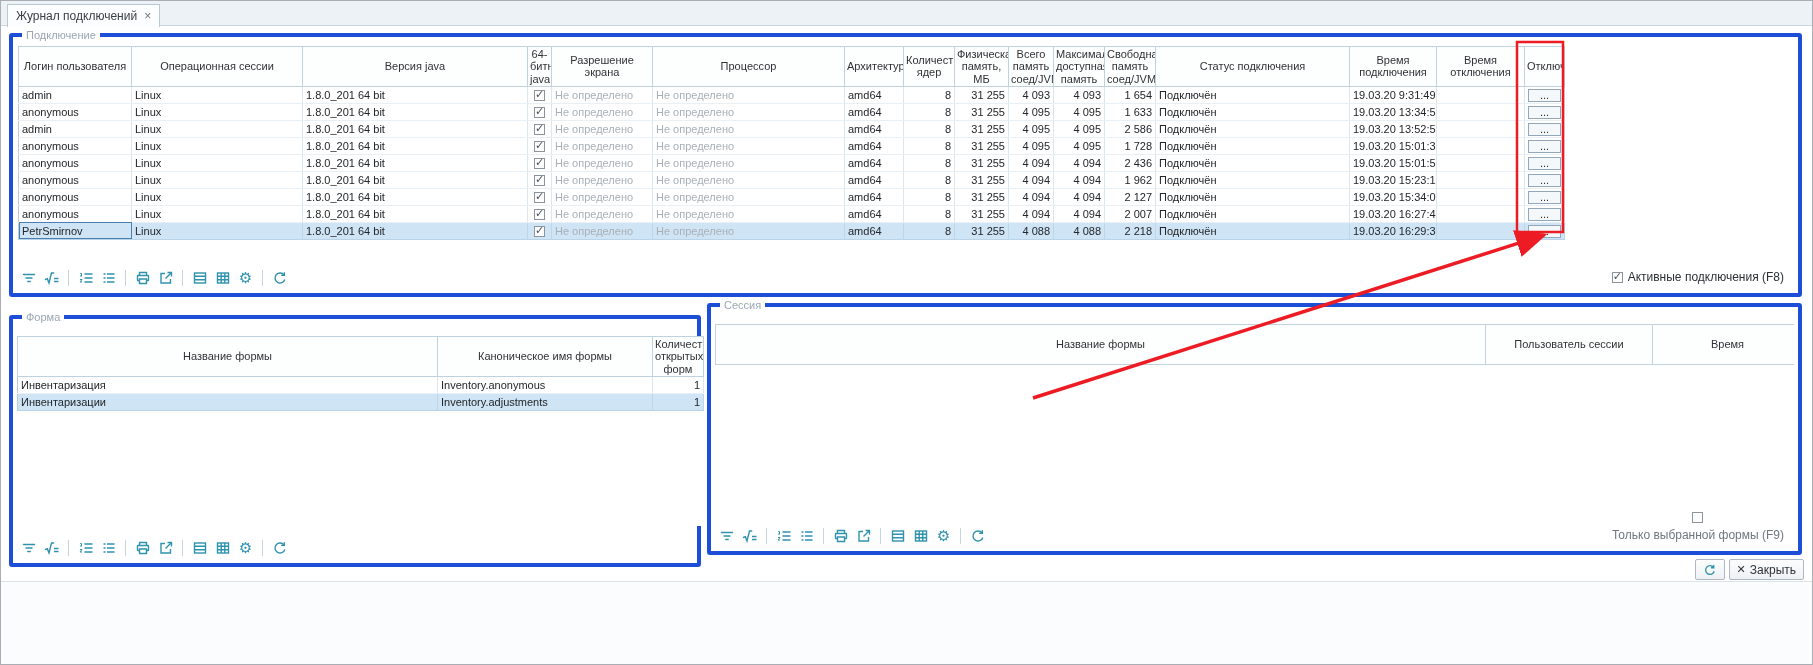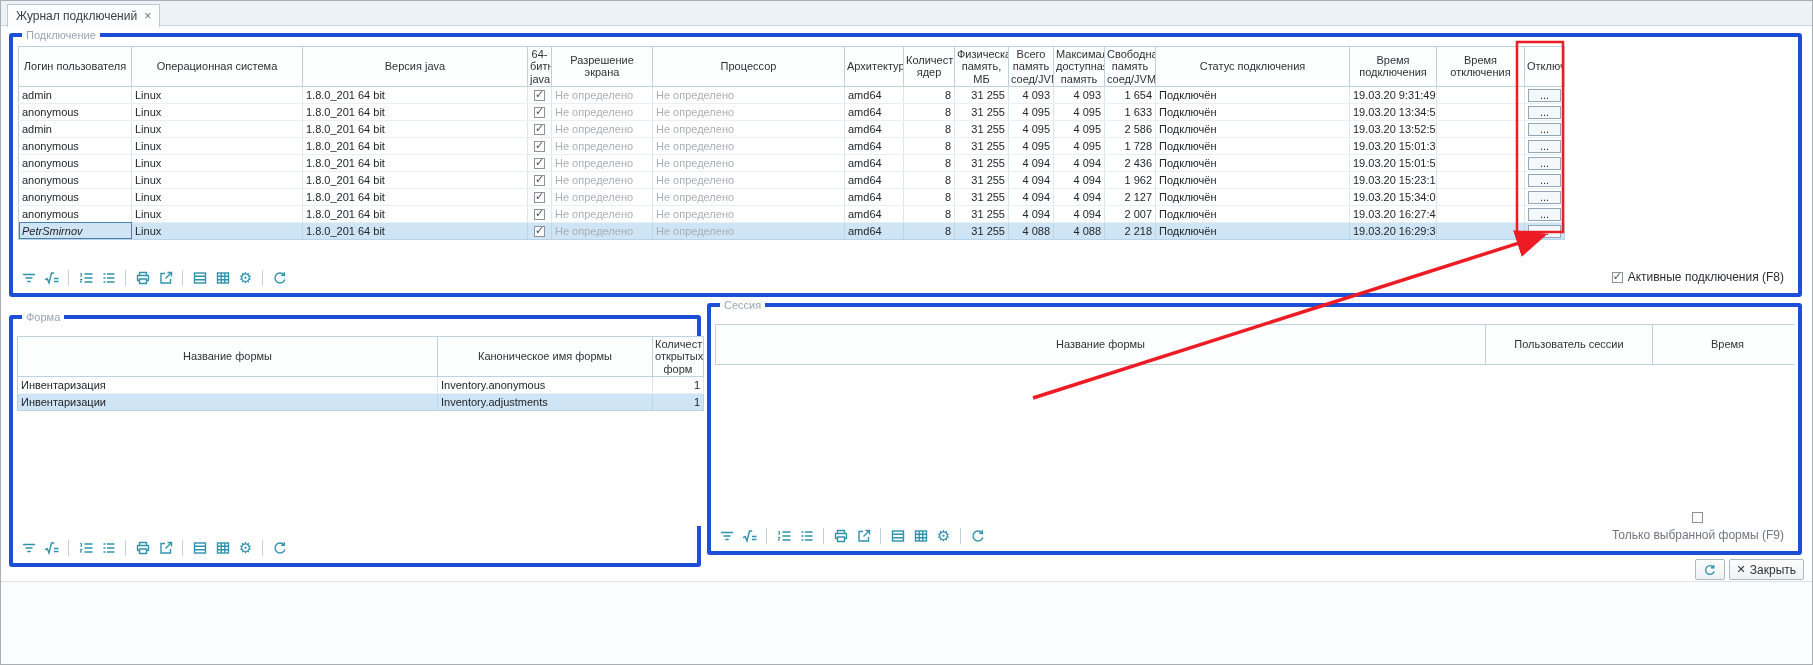--- a/index.html
+++ b/index.html
@@ -37,21 +37,21 @@
              text-align:center; overflow:hidden; color:#2f3337; }
   .grid.h40 th { height:40px; }
   .grid td { border-right:1px solid #dbe7ef; border-bottom:1px solid #e8f0f5;
              font-size:11px; padding:0 3px; height:17px; white-space:nowrap;
              overflow:hidden; color:#23262a; }
   .grid td.r { text-align:right; }
   .grid td.center { text-align:center; }
   .grid td.muted { color:#a9b0b7; }
   .grid tr.selected td { background:#cfe4f4; border-bottom-color:#b9d4e8;
                          border-right-color:#bcd7ea; }
-  .grid td.focus { outline:1px solid #4a7fae; outline-offset:-1px; background:#f2f8fc;font-style:italic; }
+  .grid td.focus { outline:1px solid #4a7fae; outline-offset:-1px; background:#f2f8fc; }
 
   .cb { display:inline-block; width:11px; height:11px; border:1px solid #8b949c;
         background:#fdfdfd; position:relative; vertical-align:middle; }
   .cb.on::after { content:"✓"; position:absolute; left:0; top:-3px;
                   font-size:11px; color:#4a5258; }
 
   .btn-ell { display:block; width:100%; height:13px; margin-top:1px;
              border:1px solid #93a7b8; background:#f4f8fb; font-size:11px;
              line-height:5px; color:#333; padding:0; text-align:center;
              font-family:"Liberation Sans",sans-serif; }
@@ -119,21 +119,21 @@
             <col style="width: 51px;">
             <col style="width: 51px;">
             <col style="width: 194px;">
             <col style="width: 87px;">
             <col style="width: 88px;">
             <col style="width: 40px;">
           </colgroup>
           <thead>
             <tr>
               <th>Логин пользователя</th>
-              <th>Операционная система</th>
+              <th>Операционная сессии</th>
               <th>Версия java</th>
               <th>64-битная java</th>
               <th>Разрешение экрана</th>
               <th>Процессор</th>
               <th>Архитектура</th>
               <th>Количество ядер</th>
               <th>Физическая память, МБ</th>
               <th>Всего память соед/JVM</th>
               <th>Максимал доступная память</th>
               <th>Свободная память соед/JVM</th>

